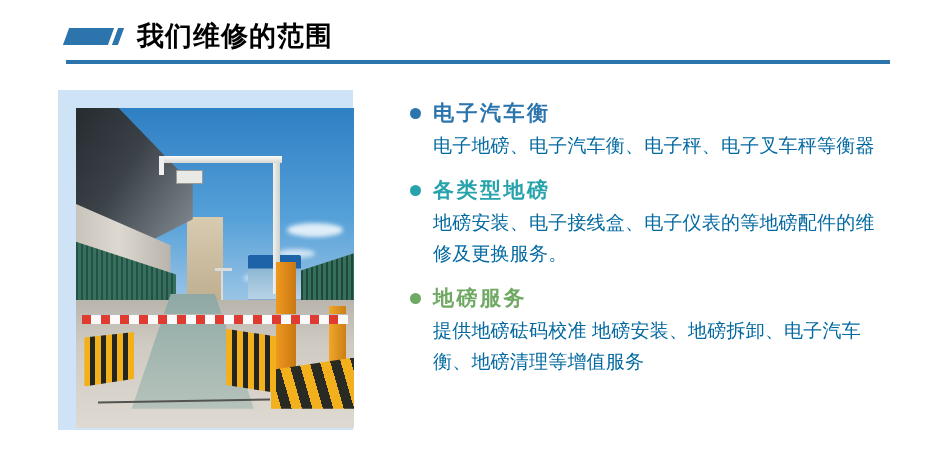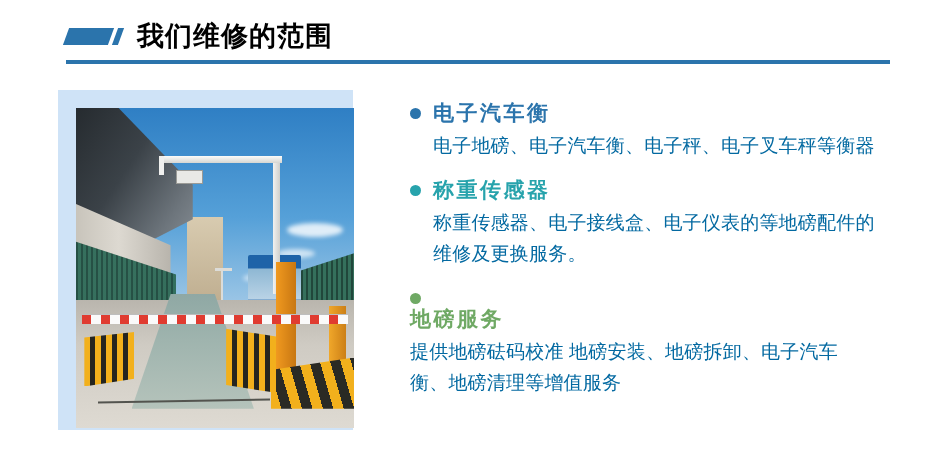--- a/index.html
+++ b/index.html
@@ -207,21 +207,21 @@
     position: absolute;
     left: 410px;
     top: 98px;
     width: 500px;
   }
   .section {
     display: flex;
     align-items: flex-start;
     margin-bottom: 14px;
   }
-  .section:last-child { margin-bottom: 16px; flex-direction: column; }
+  .section:last-child { margin-bottom: 16px; }
   .bullet {
     width: 11px;
     height: 11px;
     border-radius: 50%;
     flex: 0 0 auto;
     margin-top: 10px;
     margin-right: 12px;
   }
   .sec-body { flex: 1 1 auto; }
   .sec-heading {
@@ -289,22 +289,22 @@
     <span class="bullet" style="background:#2B74AC"></span>
     <div class="sec-body">
       <p class="sec-heading" style="color:#2B74AC">电子汽车衡</p>
       <p class="sec-text">电子地磅、电子汽车衡、电子秤、电子叉车秤等衡器</p>
     </div>
   </div>
 
   <div class="section">
     <span class="bullet" style="background:#27A3AC"></span>
     <div class="sec-body">
-      <p class="sec-heading" style="color:#27A3AC">称重传感器</p>
-      <p class="sec-text">称重传感器、电子接线盒、电子仪表的等地磅配件的维修及更换服务。</p>
+      <p class="sec-heading" style="color:#27A3AC">各类型地磅</p>
+      <p class="sec-text">地磅安装、电子接线盒、电子仪表的等地磅配件的维修及更换服务。</p>
     </div>
   </div>
 
   <div class="section">
     <span class="bullet" style="background:#6FA964"></span>
     <div class="sec-body">
       <p class="sec-heading" style="color:#6FA964">地磅服务</p>
       <p class="sec-text">提供地磅砝码校准  地磅安装、地磅拆卸、电子汽车衡、地磅清理等增值服务</p>
     </div>
   </div>

